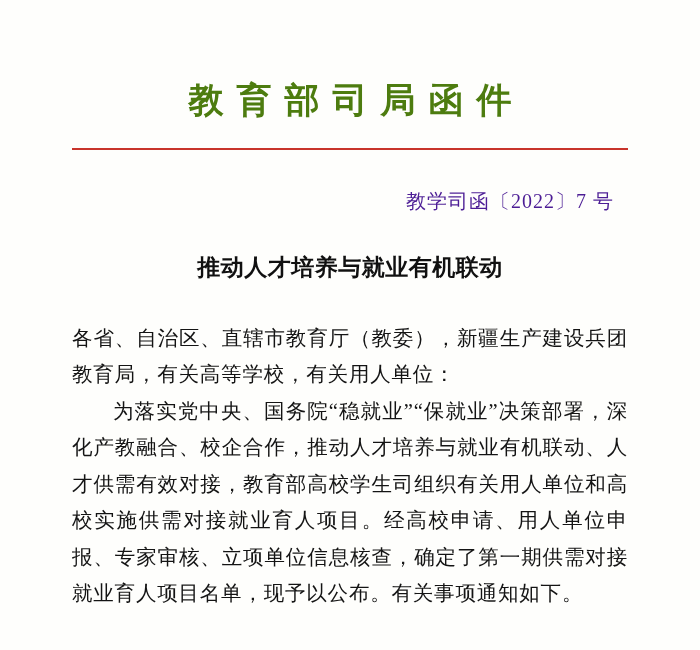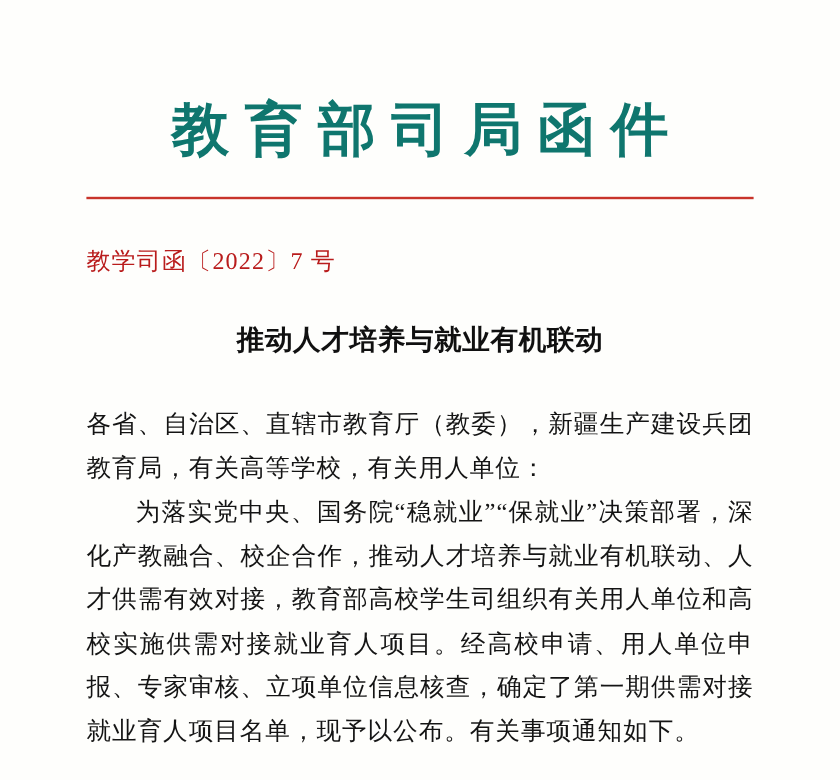--- a/index.html
+++ b/index.html
@@ -21,39 +21,39 @@
     background: #fefefc;
     box-sizing: border-box;
     padding: 0 72px;
   }
   .masthead {
     text-align: center;
     padding-top: 78px;
   }
   .masthead-title {
     font-family: "DejaVu Serif", "Liberation Serif", serif;
-    color: #0f766e;
-    font-size: 48px;
+    color: #4d7c0f;
+    font-size: 35px;
     font-weight: bold;
     letter-spacing: 13px;
     text-indent: 13px;
     line-height: 1.25;
     white-space: nowrap;
   }
   .rule {
     margin-top: 26px;
     height: 0;
     border-top: 2px solid #c8342b;
   }
   .doc-number {
     margin-top: 38px;
-    text-align: left;
+    text-align: right;
     font-size: 20px;
     letter-spacing: 1px;
-    color: #b91c1c;
+    color: #4c1d95;
     padding-right: 14px;
   }
   .title-block {
     margin-top: 34px;
     text-align: center;
     font-size: 23px;
     font-weight: bold;
     line-height: 1.62;
     letter-spacing: 0.5px;
     color: #101010;

